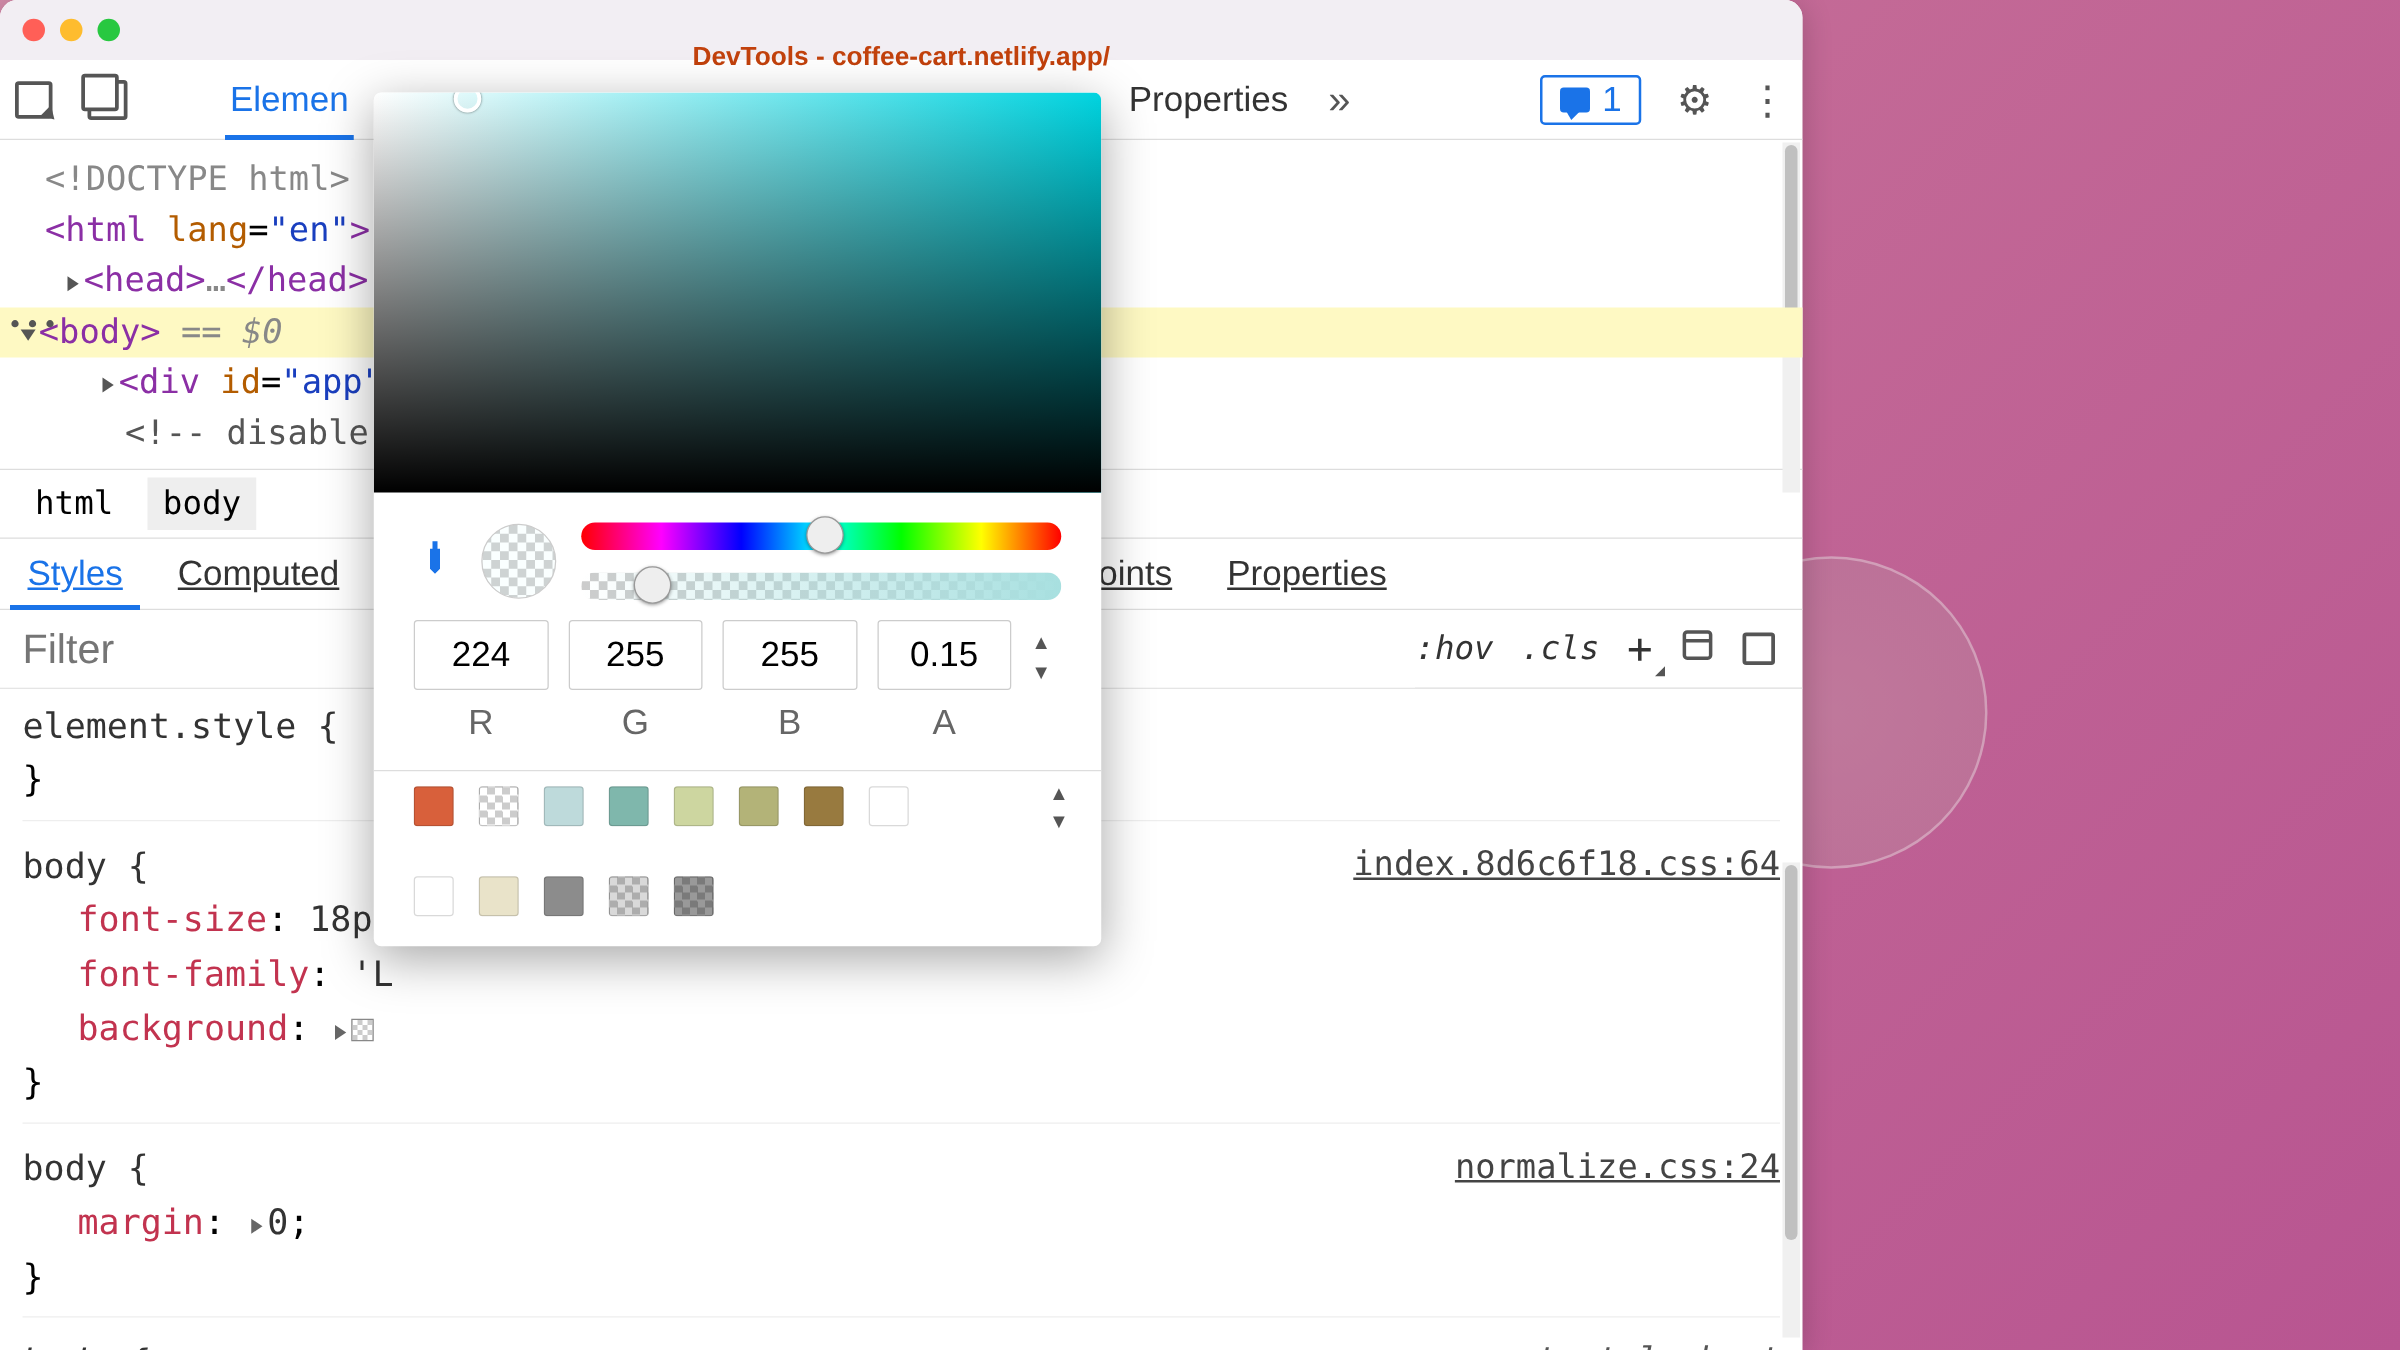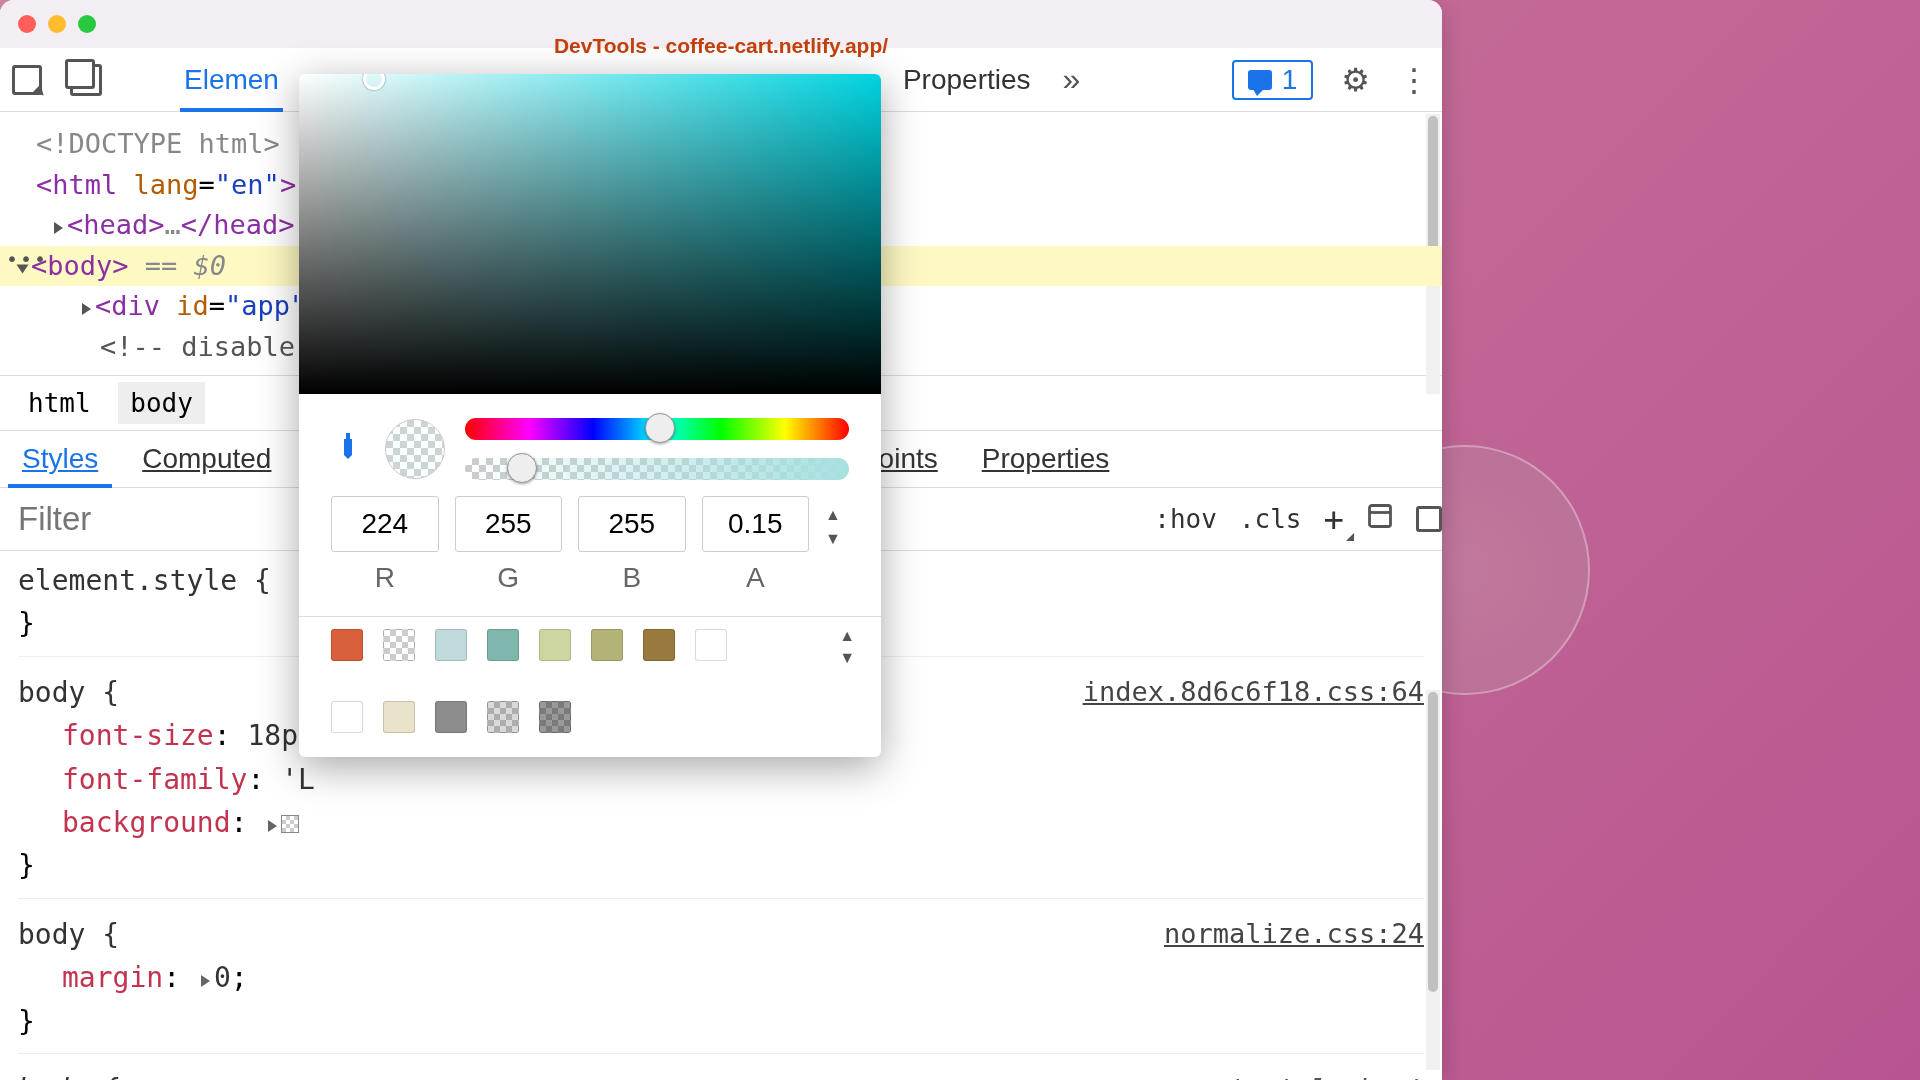--- a/index.html
+++ b/index.html
@@ -53,21 +53,21 @@
 
   
   .subtabs{display:flex;align-items:center;border-bottom:1px solid #ddd;font-size:28px;}
   .subtabs .st{padding:12px 22px;color:#333;cursor:pointer;position:relative;text-decoration:underline;}
   .subtabs .st.active{color:#1a73e8;}
   .subtabs .st.active::after{content:"";position:absolute;left:8px;right:8px;bottom:-1px;height:4px;background:#1a73e8;}
 
   
   .filterrow{display:flex;align-items:center;border-bottom:1px solid #ddd;}
   .filter{flex:1;padding:12px 18px;font-size:33px;color:#888;border:none;outline:none;}
-  .frow-right{display:flex;align-items:center;gap:22px;font-family:Menlo,monospace;font-size:26px;color:#333;}
+  .frow-right{display:flex;align-items:center;gap:22px;padding-right:22px;font-family:Menlo,monospace;font-size:26px;color:#333;font-style:italic;}
   .frow-right .ic{width:26px;height:26px;border:3px solid #555;border-radius:3px;}
   .plus{font-size:34px;font-weight:300;}
   .frow-right .corner{position:relative;}
   .frow-right .corner::after{content:"";position:absolute;right:-10px;bottom:-2px;border-left:8px solid transparent;border-bottom:8px solid #555;}
 
   
   .styles{padding:8px 18px 0;font-family:Menlo,monospace;font-size:28px;line-height:1.55;overflow:hidden;}
   .rule{margin-bottom:14px;border-bottom:1px solid #eee;padding-bottom:10px;position:relative;}
   .rule .src{position:absolute;right:0;top:0;color:#444;text-decoration:underline;font-size:27px;}
   .rule .src.ua{font-style:italic;text-decoration:none;color:#555;}

